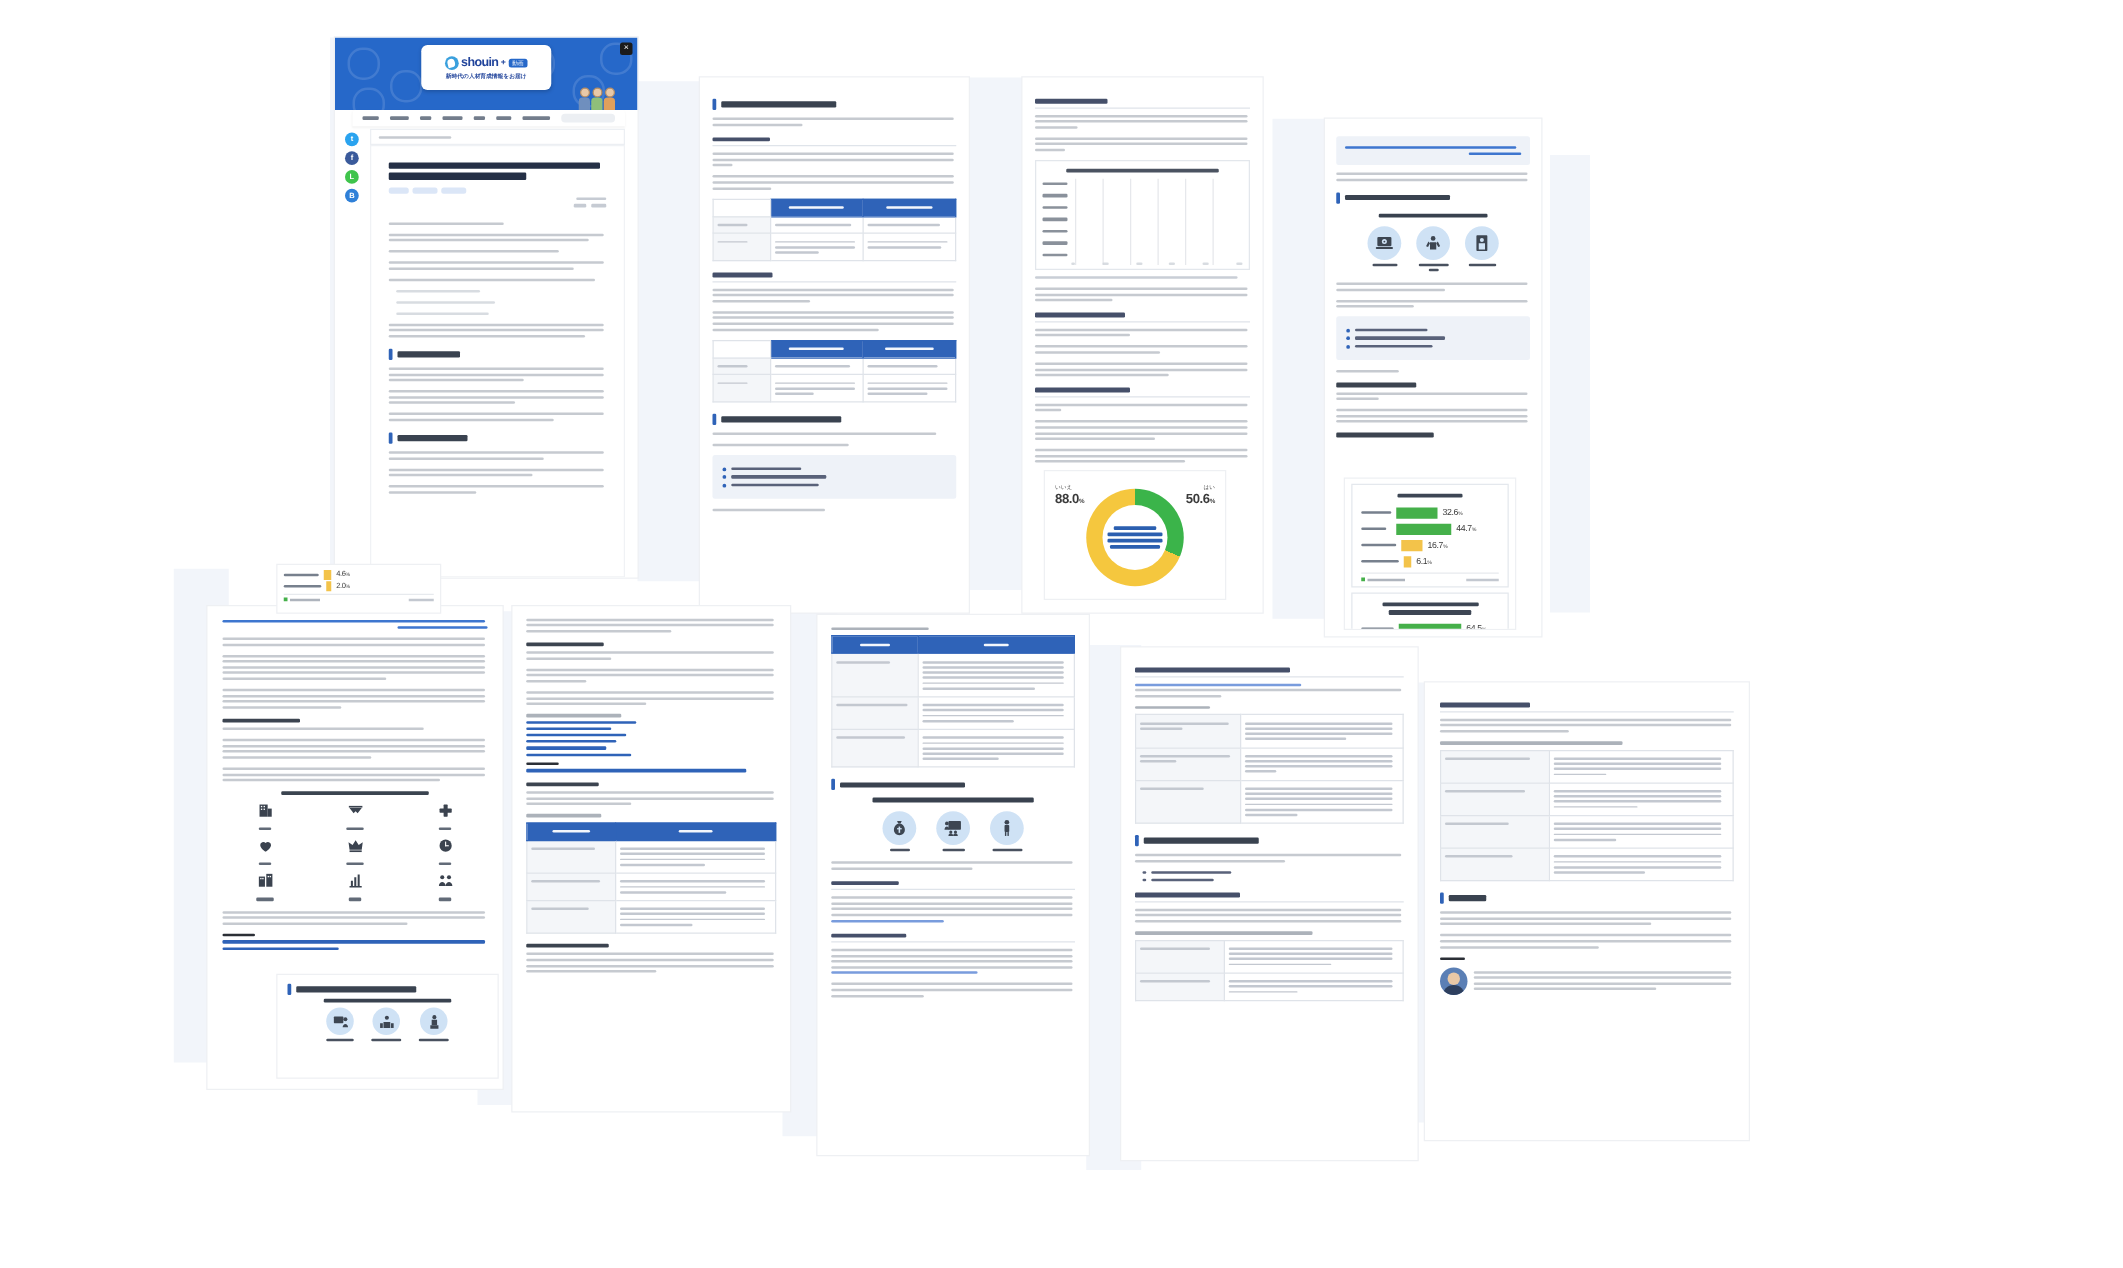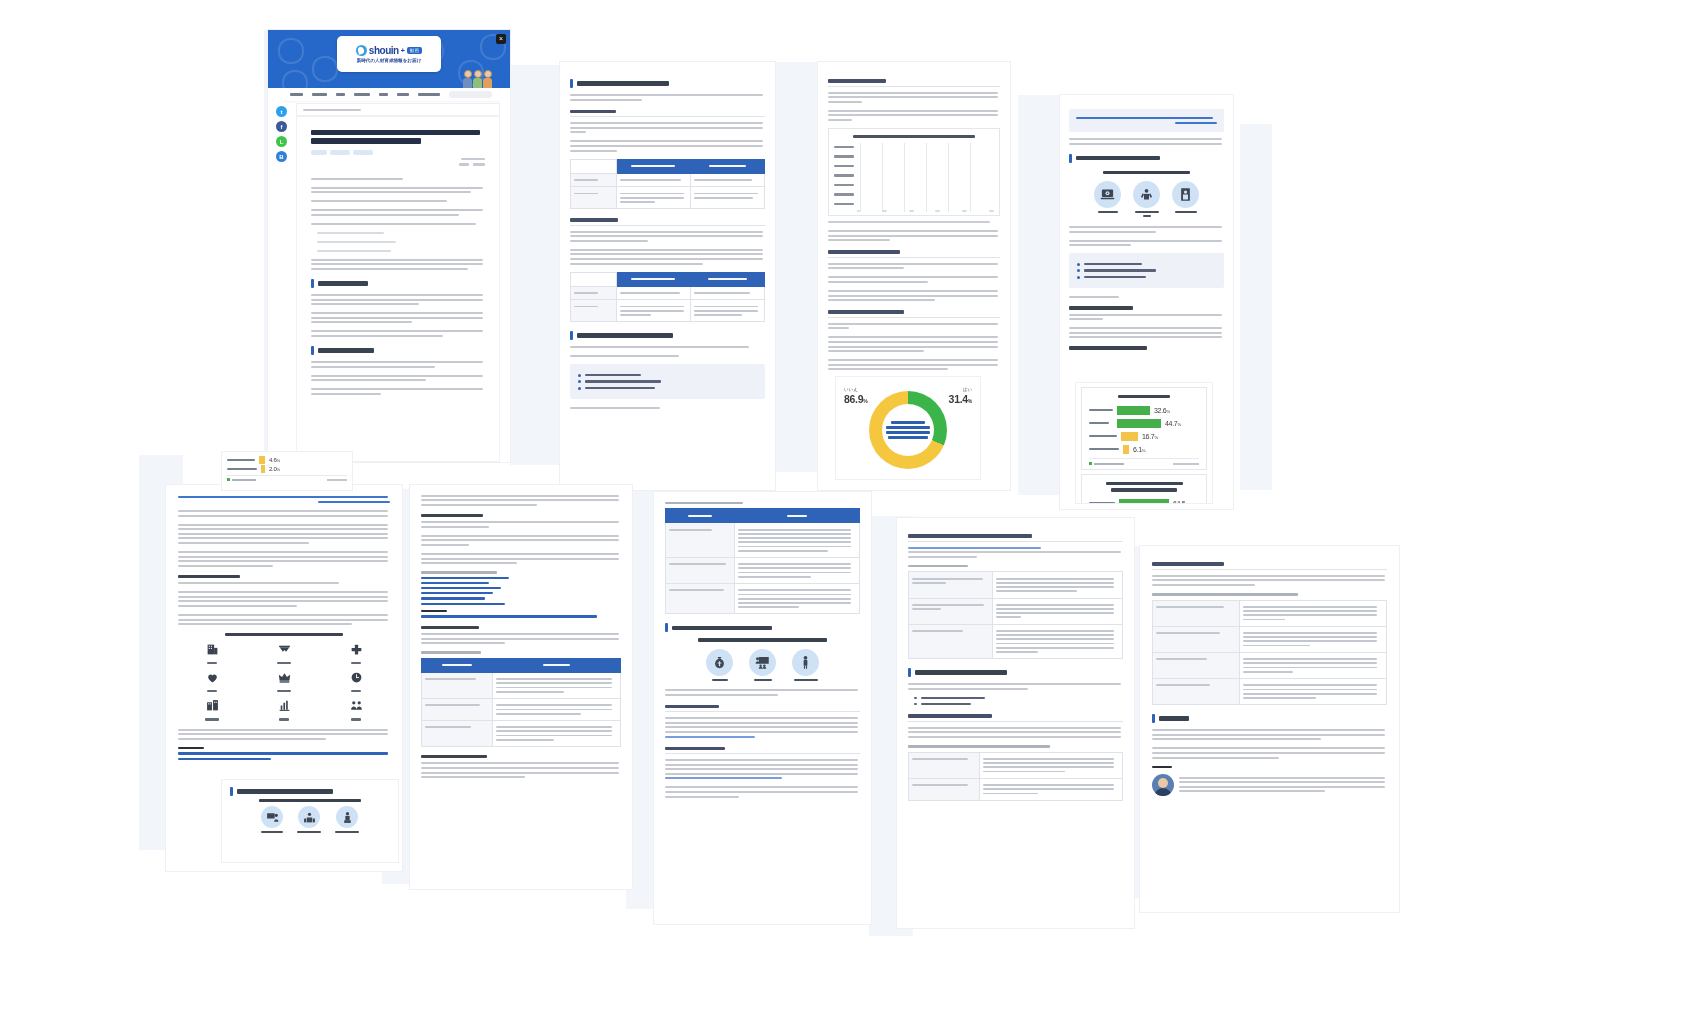--- a/index.html
+++ b/index.html
@@ -581,25 +581,25 @@
       <div class="tl" style="width:99%"></div>
         <div class="tl" style="width:99%"></div>
         <div class="tl" style="width:70%"></div>
     </div>
   </div>
 
   <div class="panel shadowpanel" style="left:836px;top:377px;width:132px;height:94px;padding:4px 6px;background:#fff;">
     <div style="position:relative;height:100%;">
       <div class="donut-side" style="left:2px;">
         <div class="lab">いいえ</div>
-        <div class="val"><span>86.9</span><em>%</em></div>
+        <div class="val"><span>88.0</span><em>%</em></div>
       </div>
       <div class="donut-side" style="right:2px;text-align:right;">
         <div class="lab">はい</div>
-        <div class="val"><span>31.4</span><em>%</em></div>
+        <div class="val"><span>50.6</span><em>%</em></div>
       </div>
       <div class="donutwrap" style="padding-top:10px;">
         <div class="donut">
           <div class="donutcenter">
             <div class="dc-line" style="width:34px;margin-left:auto;margin-right:auto;"></div>
             <div class="dc-line" style="width:44px;margin-left:auto;margin-right:auto;"></div>
             <div class="dc-line" style="width:44px;margin-left:auto;margin-right:auto;"></div>
             <div class="dc-line" style="width:40px;margin-left:auto;margin-right:auto;"></div>
           </div>
         </div>

